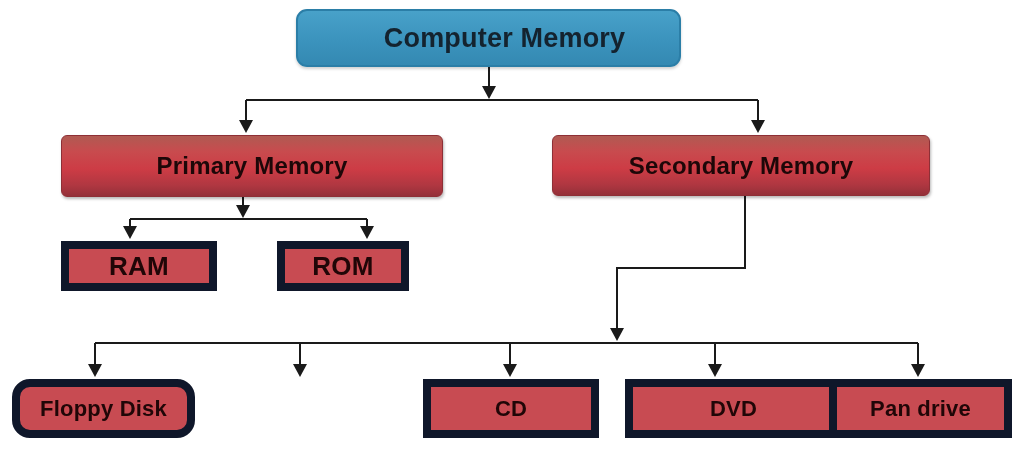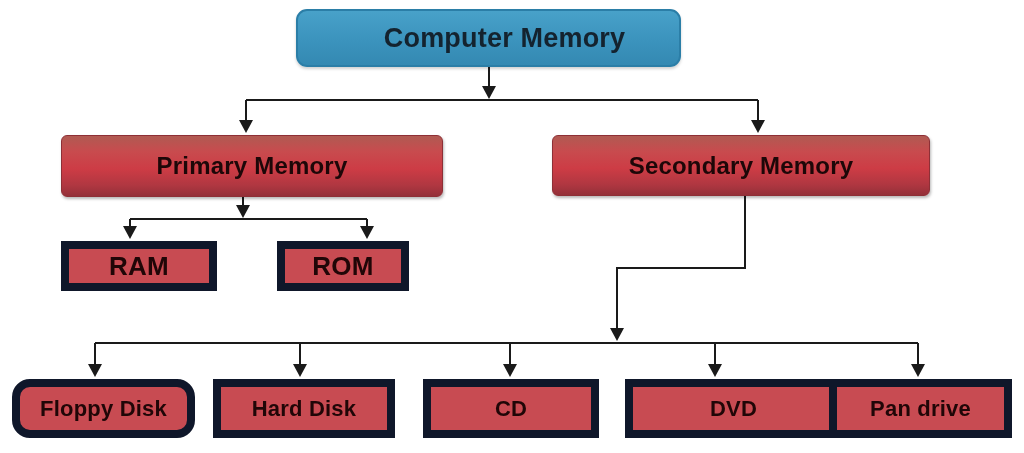--- a/index.html
+++ b/index.html
@@ -109,23 +109,20 @@
   </div>
 
   <div class="node leaf rom">
     <span>ROM</span>
   </div>
 
   <div class="node leaf row floppy">
     <span>Floppy Disk</span>
   </div>
 
-  <div class="node leaf row hard">
-    <span>Hard Disk</span>
-  </div>
 
   <div class="node leaf row cd">
     <span>CD</span>
   </div>
 
   <div class="node leaf row dvd">
     <span>DVD</span>
   </div>
 
   <div class="node leaf row pan">

